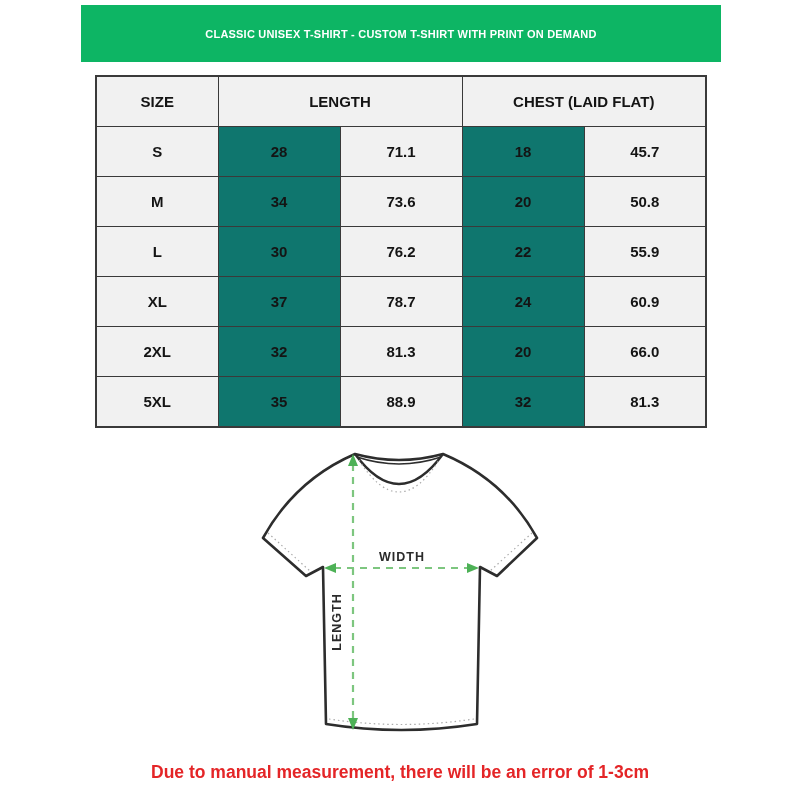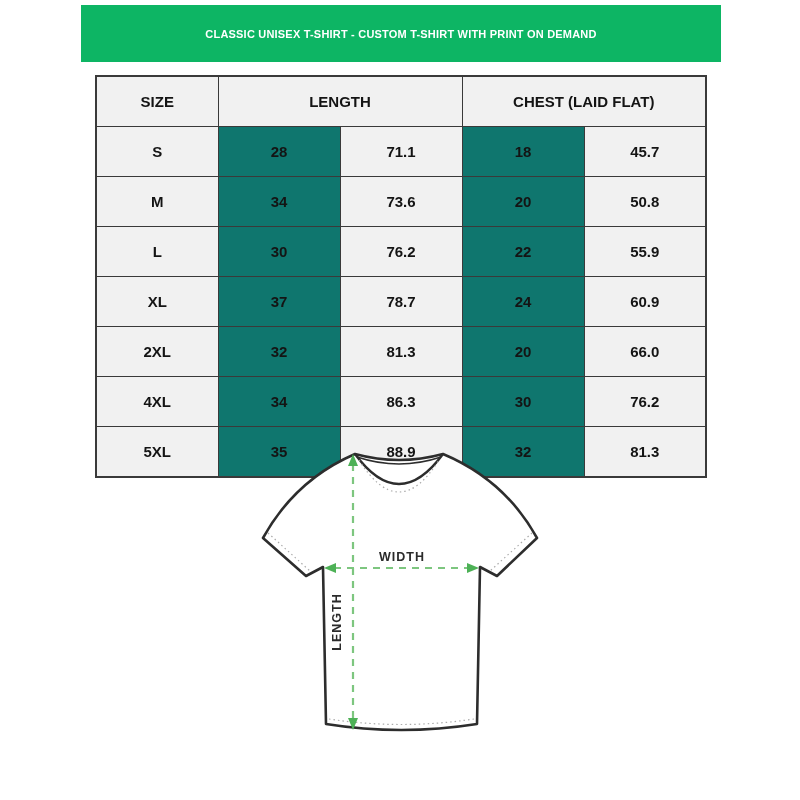--- a/index.html
+++ b/index.html
@@ -142,27 +142,20 @@
           <td class="shade">78.7</td>
           <td>24</td>
           <td class="shade">60.9</td>
         </tr>
         <tr>
           <td class="shade size-col">2XL</td>
           <td>32</td>
           <td class="shade">81.3</td>
           <td>20</td>
           <td class="shade">66.0</td>
-        </tr>
-        <tr>
-          <td class="shade size-col">4XL</td>
-          <td>34</td>
-          <td class="shade">86.3</td>
-          <td>30</td>
-          <td class="shade">76.2</td>
         </tr>
         <tr>
           <td class="shade size-col">5XL</td>
           <td>35</td>
           <td class="shade">88.9</td>
           <td>32</td>
           <td class="shade">81.3</td>
         </tr>
       </tbody>
     </table>
@@ -204,14 +197,15 @@
     <g>
       <line x1="104" y1="128" x2="239" y2="128" style="stroke:var(--arrow-dash,#7dc67f)" stroke-width="2.2" stroke-dasharray="7 6"></line>
       <polygon points="94,128 106,123 106,133" style="fill:var(--arrow-head,#4db156)"></polygon>
       <polygon points="249,128 237,123 237,133" style="fill:var(--arrow-head,#4db156)"></polygon>
     </g>
 
     <text class="diagram-label" x="172" y="121" text-anchor="middle">WIDTH</text>
     <text class="diagram-label" x="108" y="182" text-anchor="middle" dominant-baseline="middle" transform="rotate(-90 108 182)">LENGTH</text>
   </svg>
 
+  <div class="note">Due to manual measurement, there will be an error of 1-3cm</div>
 
 </div>
 
 </body></html>

